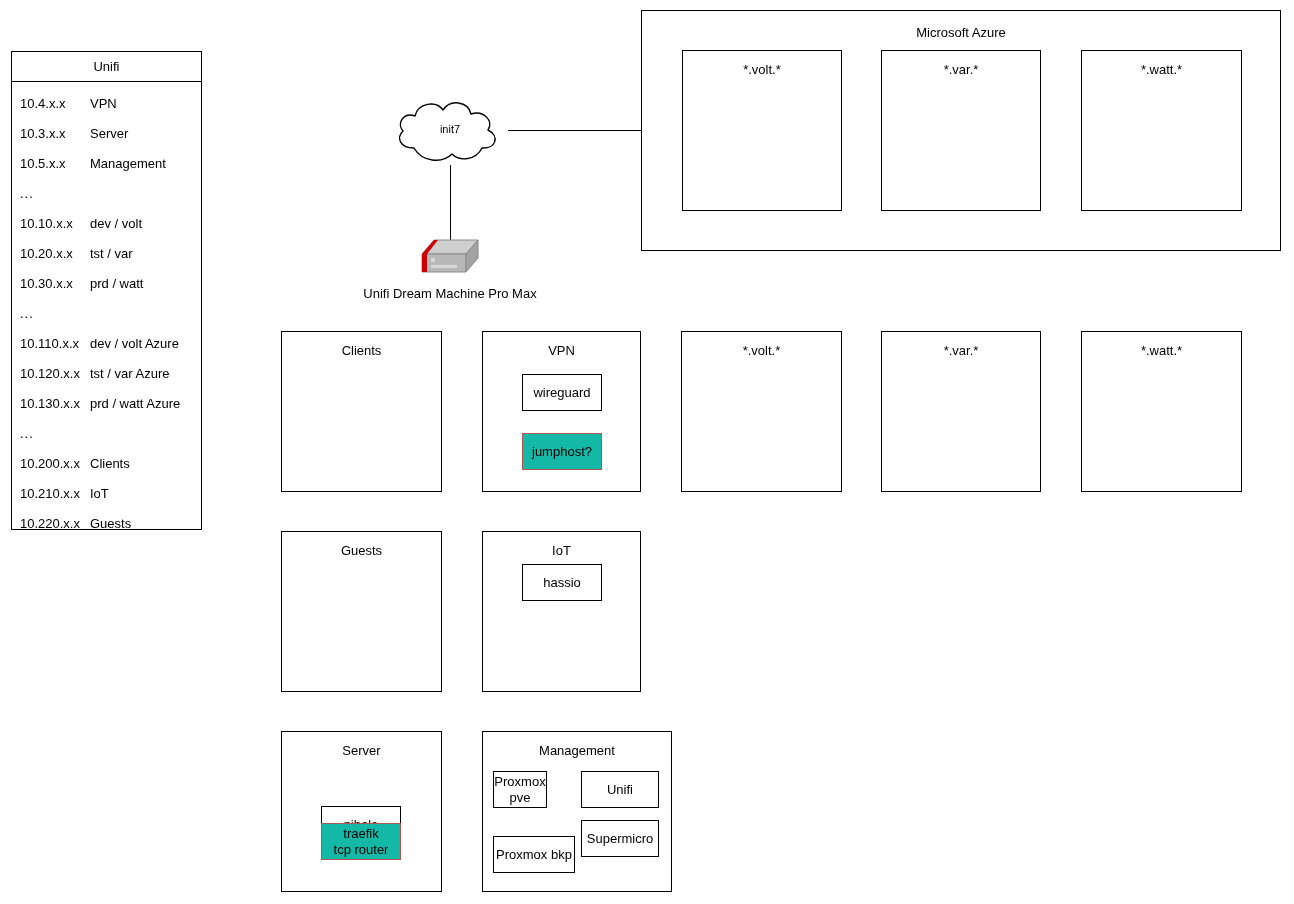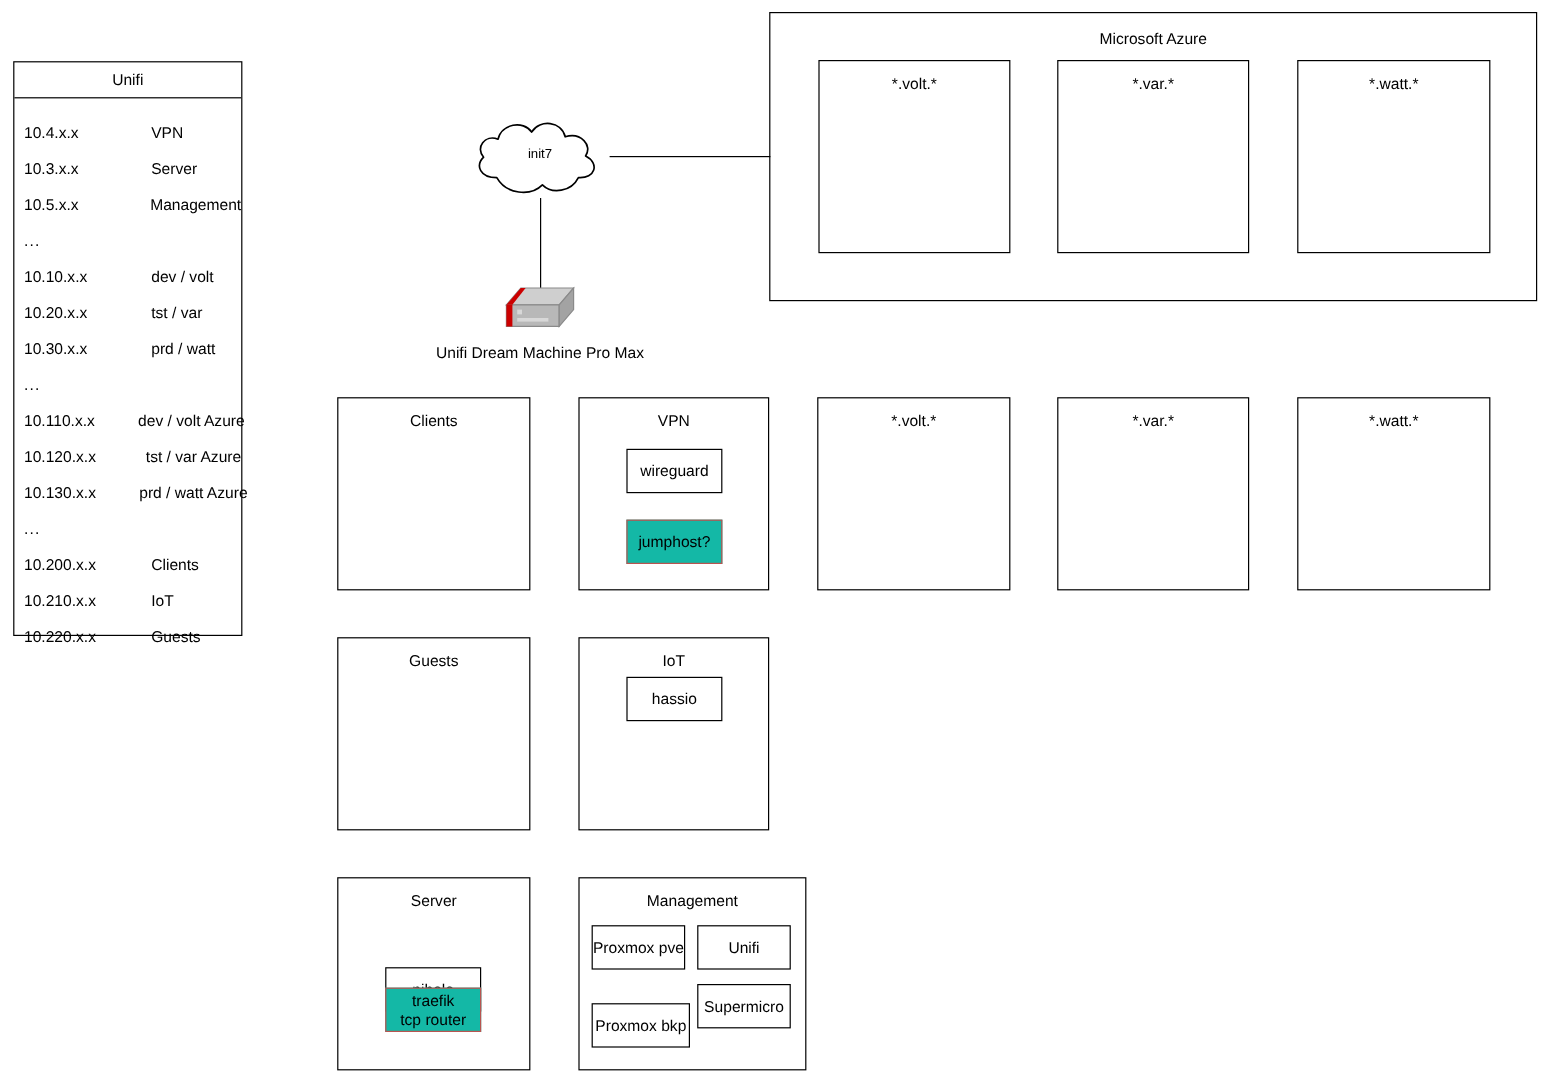--- a/index.html
+++ b/index.html
@@ -57,23 +57,22 @@
     align-items: center;
     justify-content: center;
     font-size: 13px;
   }
   #netze-rows {
     padding-top: 6px;
   }
   .netze-row {
     display: flex;
     height: 30px;
-    align-items: flex-end;
-    font-size: 13px;
-    gap: 36px;
+    align-items: center;
+    font-size: 13px;
   }
   .netze-cidr {
     width: 78px;
     padding-left: 8px;
     box-sizing: border-box;
     white-space: nowrap;
   }
   .netze-name {
     flex: 1;
     white-space: nowrap;
@@ -303,19 +302,19 @@
 
   <div class="box" style="left:281px; top:731px; width:161px; height:161px;">
     <div class="box-title" style="top:11px;">Server</div>
     <div class="node" style="left:39px; top:42px; width:80px; height:37px;margin-top:32px;">pihole</div>
     <div class="node highlight" style="left:39px; top:91px; width:80px; height:37px;">traefik
 tcp router</div>
   </div>
 
   <div class="box" style="left:482px; top:731px; width:190px; height:161px;">
     <div class="box-title" style="top:11px;">Management</div>
-    <div class="node" style="left:10px; top:39px; width:78px; height:37px;">Proxmox pve</div>
+    <div class="node" style="left:10px; top:39px; width:54px; height:37px;">Proxmox pve</div>
     <div class="node" style="left:98px; top:39px; width:78px; height:37px;text-align:center;">Unifi</div>
     <div class="node" style="left:10px; top:104px; width:82px; height:37px;">Proxmox bkp</div>
     <div class="node" style="left:98px; top:88px; width:78px; height:37px;">Supermicro</div>
   </div>
 
 </div>
 
 </body></html>

